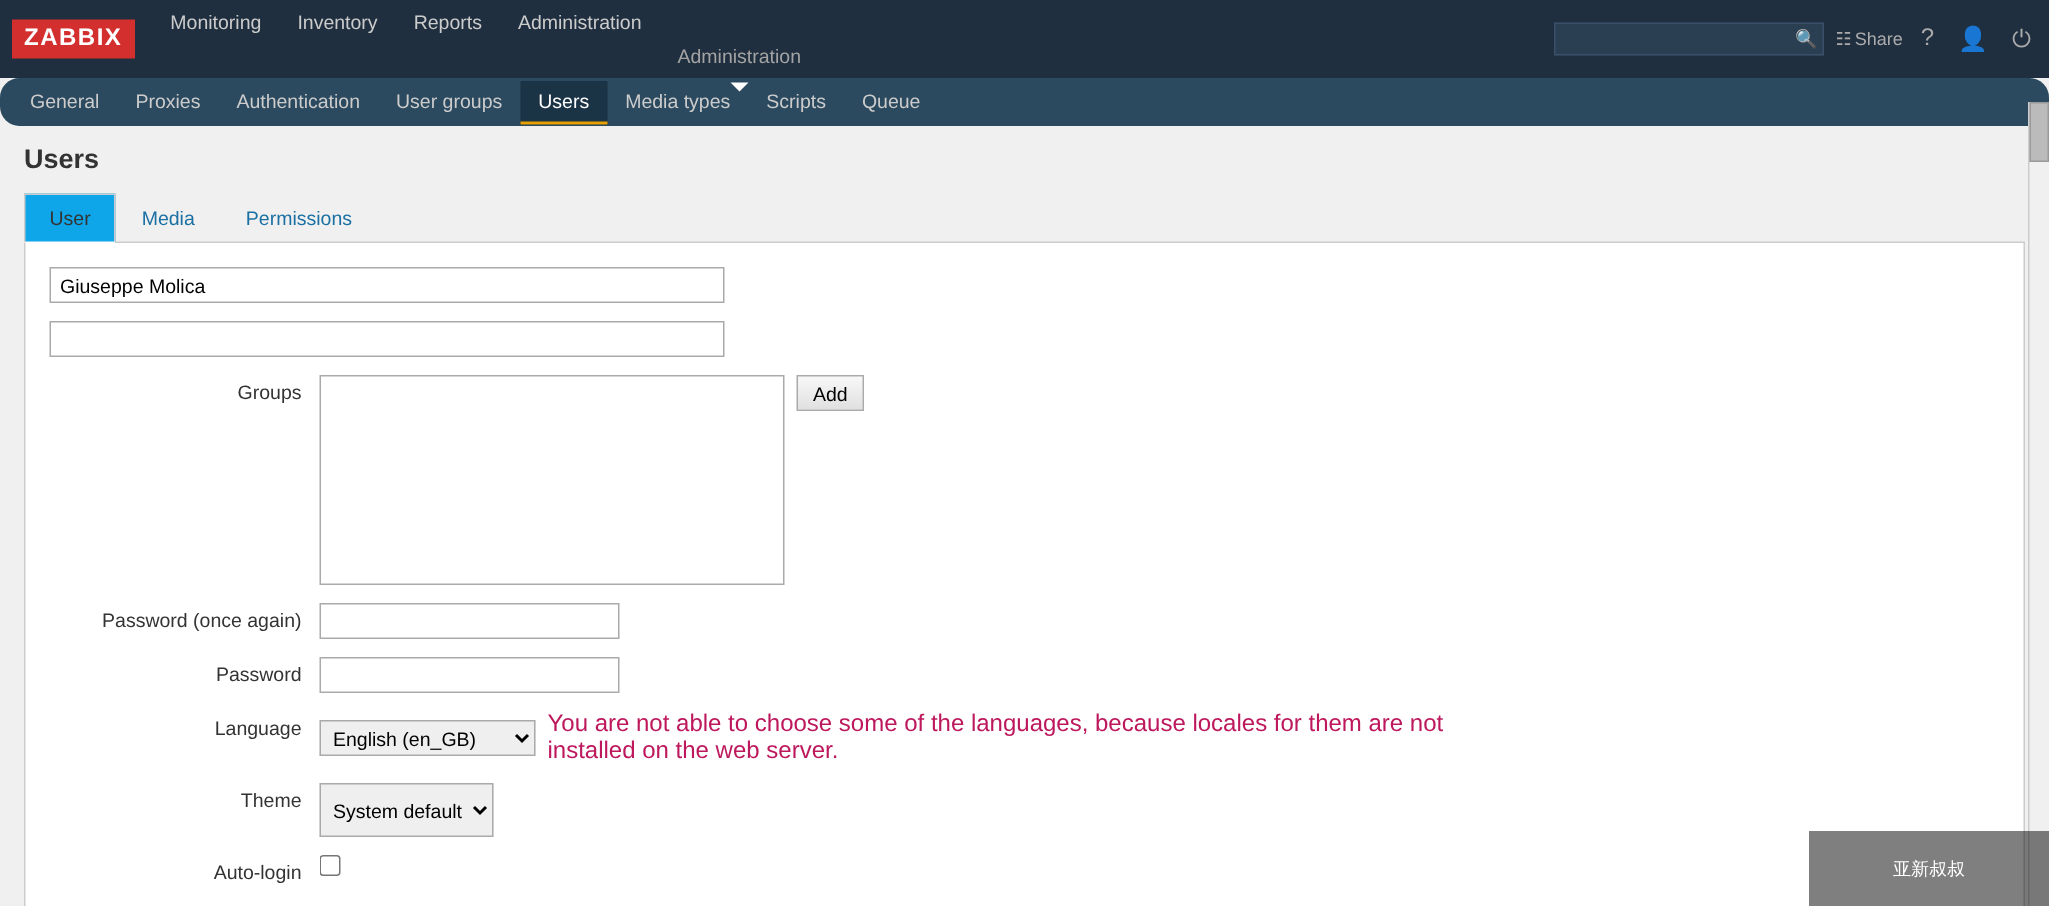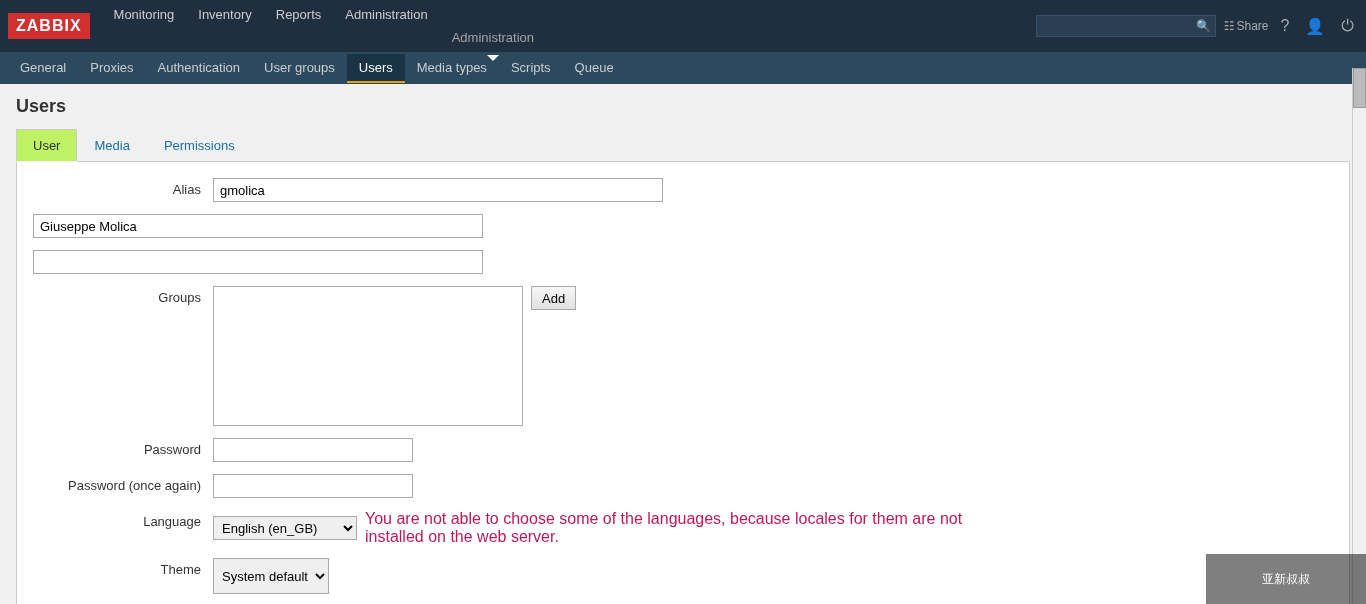--- a/index.html
+++ b/index.html
@@ -95,20 +95,21 @@
       gap: 2px;
     }
 
     
     .sub-nav {
       background: #2c4a5f;
       display: flex;
       align-items: center;
       height: 32px;
       padding: 0 8px;
+      border-radius: 13px;
     }
     .sub-nav-items {
       display: flex;
       list-style: none;
     }
     .sub-nav-items li a {
       color: #ccc;
       text-decoration: none;
       padding: 6px 12px;
       display: block;
@@ -142,21 +143,21 @@
       cursor: pointer;
       font-size: 13px;
       color: #555;
       border: 1px solid transparent;
       border-bottom: none;
       text-decoration: none;
     }
     .tab.active {
       color: #333;
       border-color: #ccc;
-      background: #bef264;
+      background: #0ea5e9;
       border-bottom: 1px solid white;
       margin-bottom: -1px;
     }
     .tab.permissions {
       color: #1a6fa3;
     }
     .tab.media-tab {
       color: #1a6fa3;
     }
 
@@ -363,50 +364,46 @@
   <h1 class="page-title">Users</h1>
 
   <div class="tabs">
     <a class="tab active">User</a>
     <a class="tab media-tab">Media</a>
     <a class="tab permissions">Permissions</a>
   </div>
 
   <div class="form-area">
 
-    <div class="form-row">
-      <div class="form-label">Alias</div>
-      <input type="text" class="form-input" value="gmolica" style="">
-    </div>
 
     <div class="form-row">
       <input type="text" class="form-input" value="Giuseppe Molica" style="">
     </div>
 
     <div class="form-row">
       <input type="text" class="form-input" value="" style="">
     </div>
 
     <div class="form-row">
       <div class="form-label">Groups</div>
       <div class="groups-container">
         <div class="groups-listbox-wrapper">
           <div class="groups-listbox"></div>
         </div>
         <button class="add-btn">Add</button>
       </div>
     </div>
 
     <div class="form-row">
+      <div class="form-label">Password (once again)</div>
+      <input type="password" class="password-input" style="">
+    </div>
+
+    <div class="form-row">
       <div class="form-label">Password</div>
-      <input type="password" class="password-input" style="">
-    </div>
-
-    <div class="form-row">
-      <div class="form-label">Password (once again)</div>
       <input type="password" class="password-input" style="">
     </div>
 
     <div class="form-row">
       <div class="form-label">Language</div>
       <div class="lang-row">
         <select class="lang-select"><option>English (en_GB)</option><option>Chinese (zh_CN)</option><option>French (fr_FR)</option><option>German (de_DE)</option><option>Japanese (ja_JP)</option><option>Polish (pl_PL)</option><option>Portuguese (pt_PT)</option><option>Russian (ru_RU)</option></select>
         <span class="warning-text">You are not able to choose some of the languages, because locales for them are not installed on the web server.</span>
       </div>
     </div>

